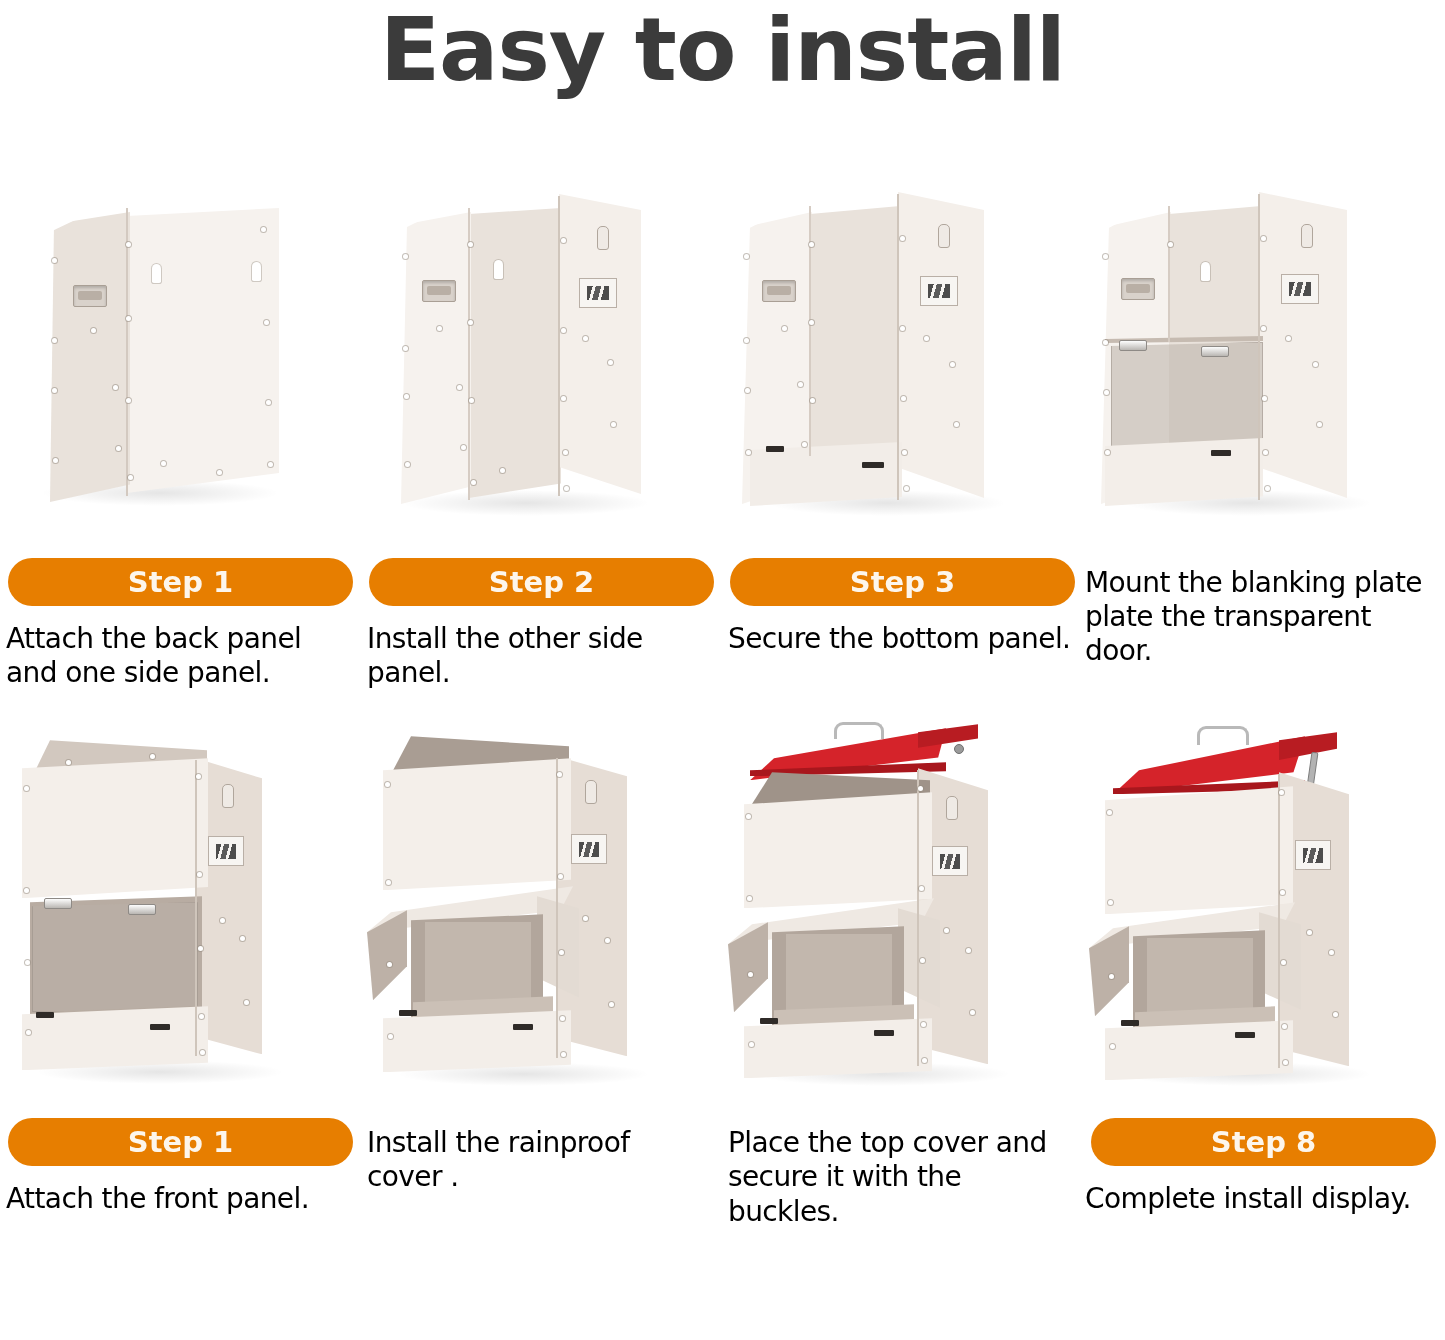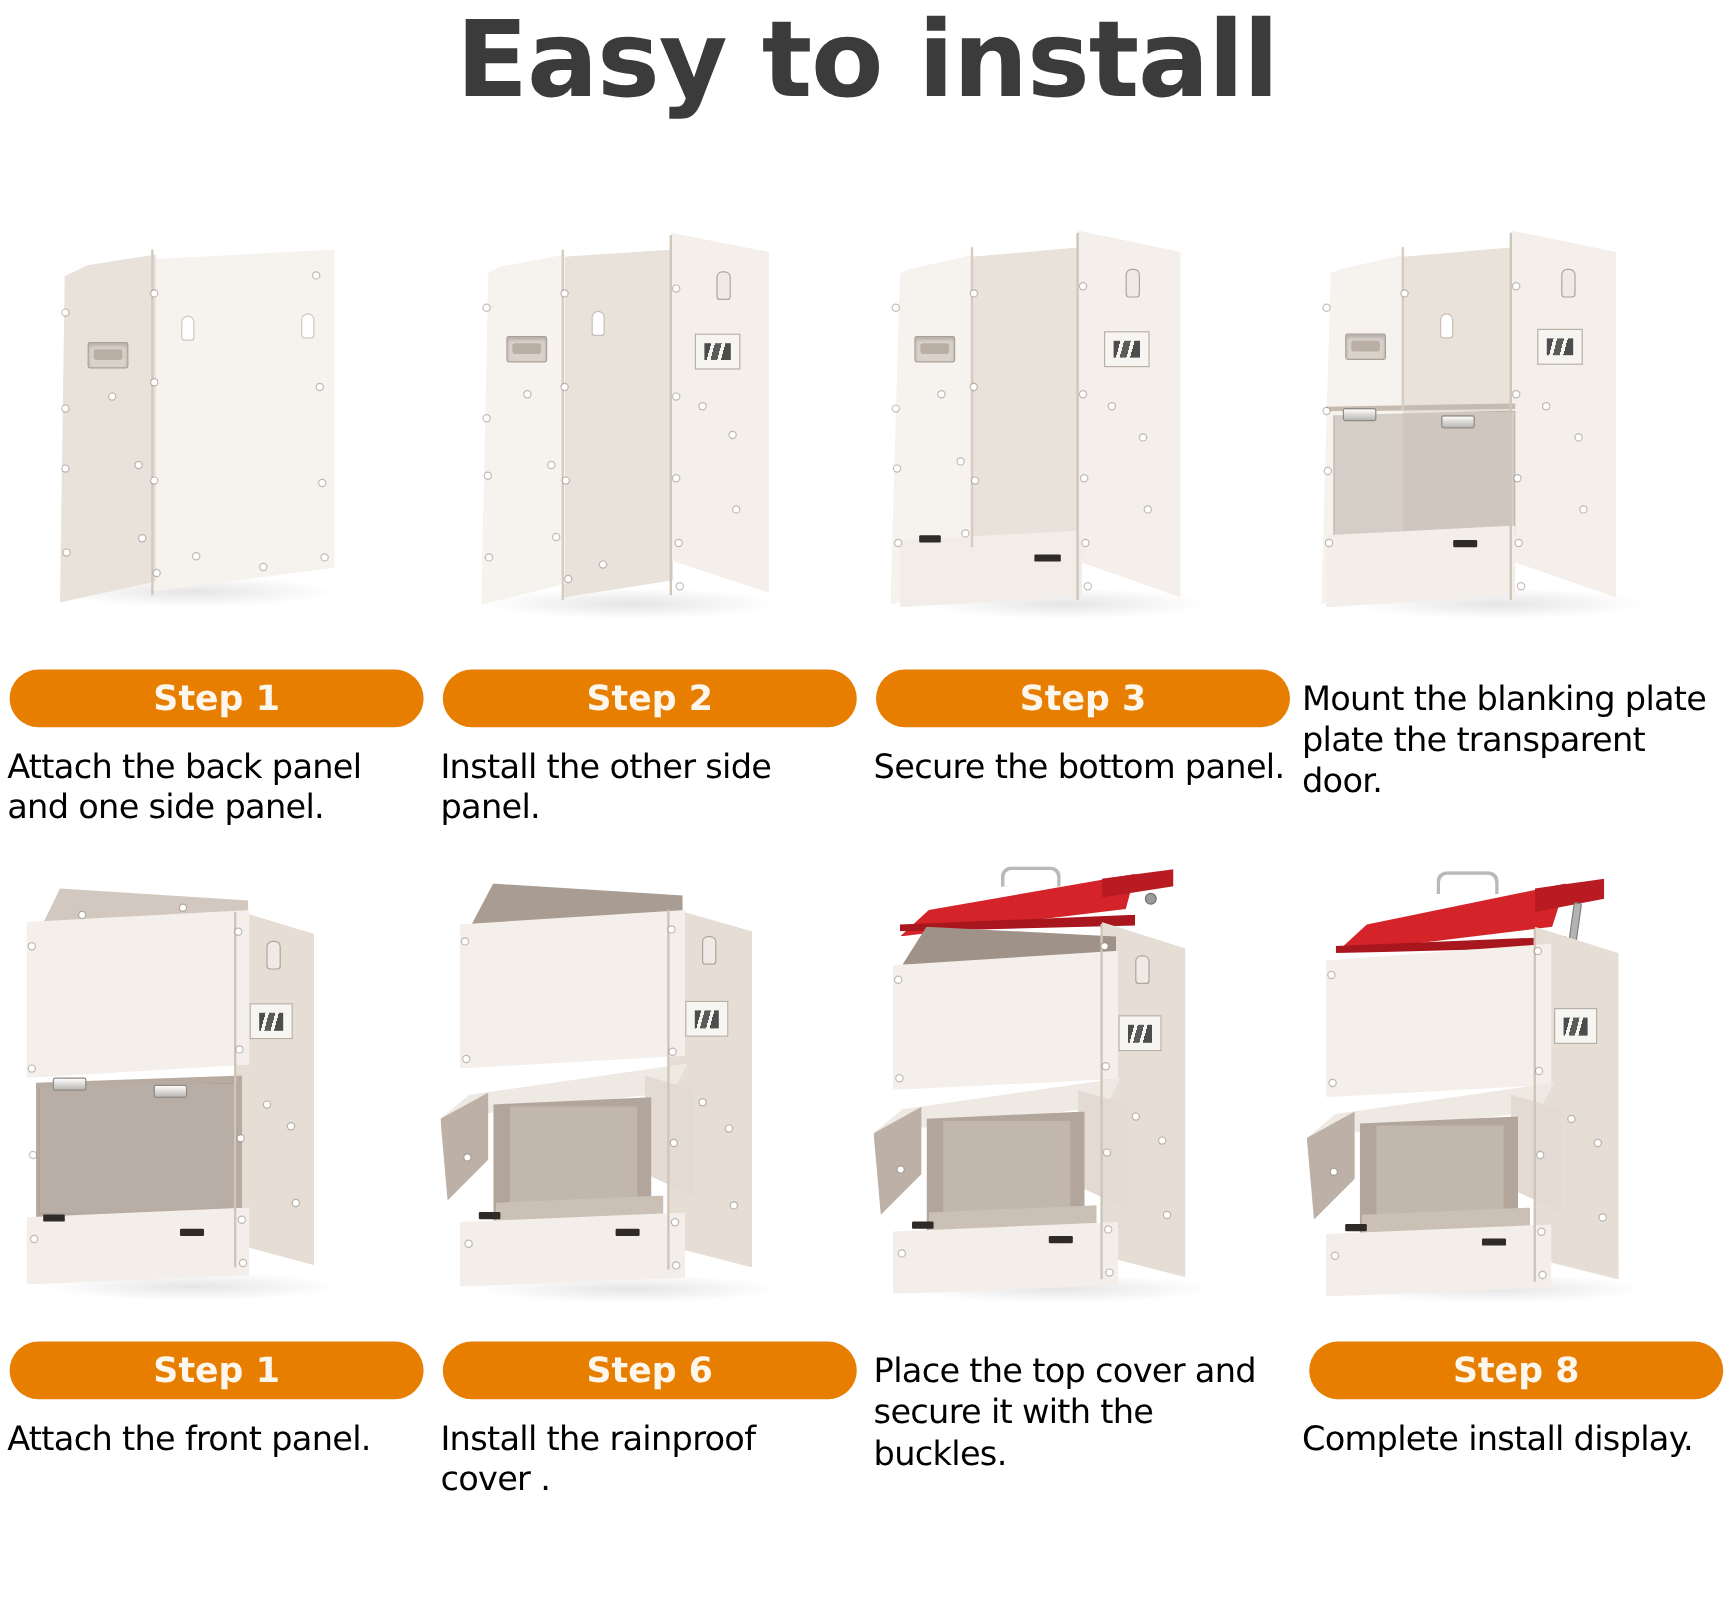--- a/index.html
+++ b/index.html
@@ -530,21 +530,20 @@
             <div class="rivet" style="left:196px;top:62px;"></div>
             <div class="rivet" style="left:197px;top:164px;"></div>
             <div class="rivet" style="left:198px;top:240px;"></div>
             <div class="rivet" style="left:199px;top:306px;"></div>
             <div class="rivet" style="left:200px;top:342px;"></div>
             <div class="rivet" style="left:222px;top:206px;"></div>
             <div class="rivet" style="left:244px;top:228px;"></div>
             <div class="rivet" style="left:248px;top:292px;"></div>
           </div>
         </div>
-        <div class="badge">Step 6</div>
         <div class="caption">Install the rainproof cover .</div>
       </div>
 
       <div class="cell c3">
         <div class="art">
           <div class="scene">
             <div class="shadow" style="left:30px;top:352px;width:260px;height:24px;"></div>
 
             <div>
 

